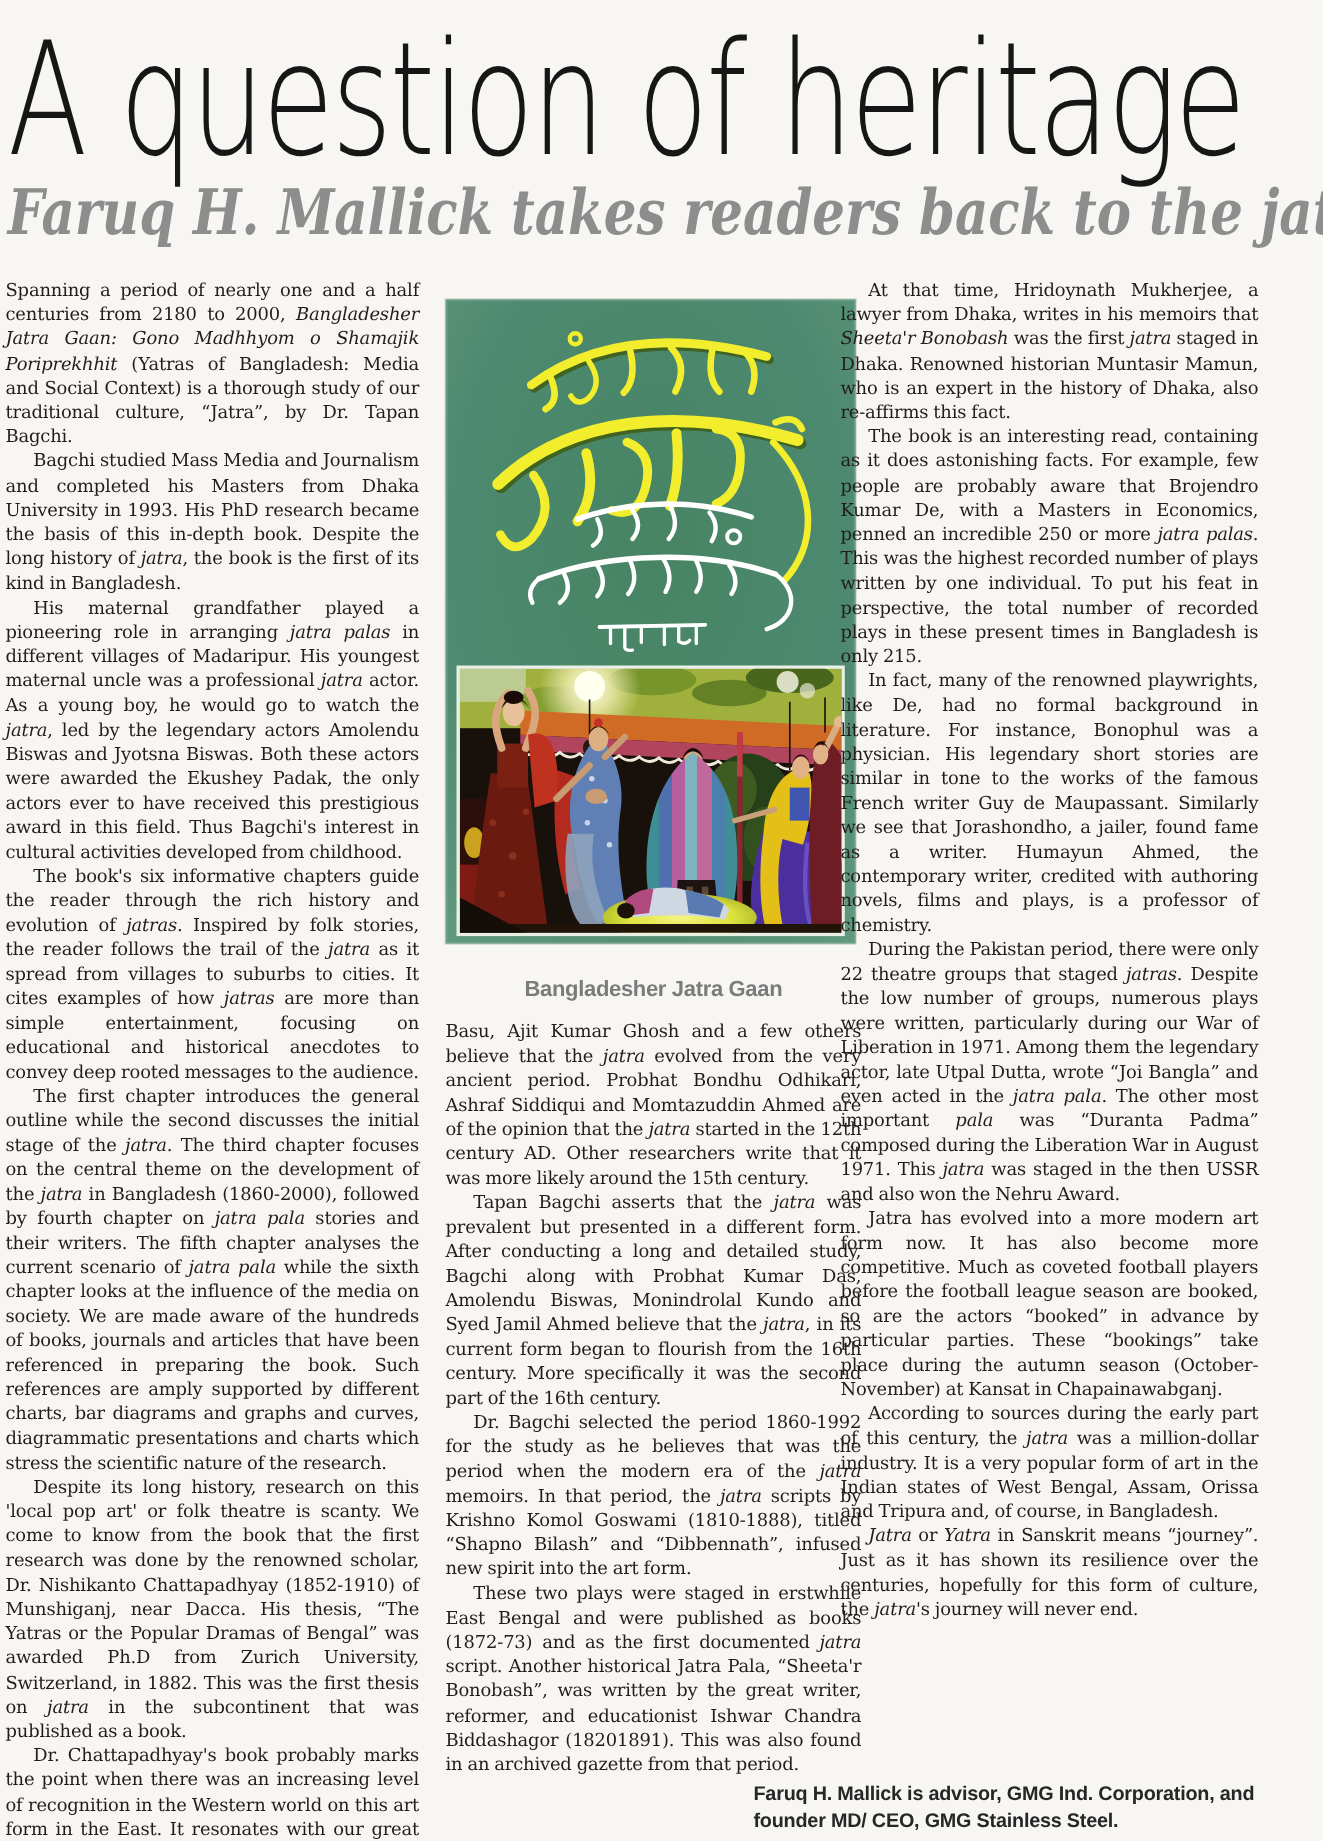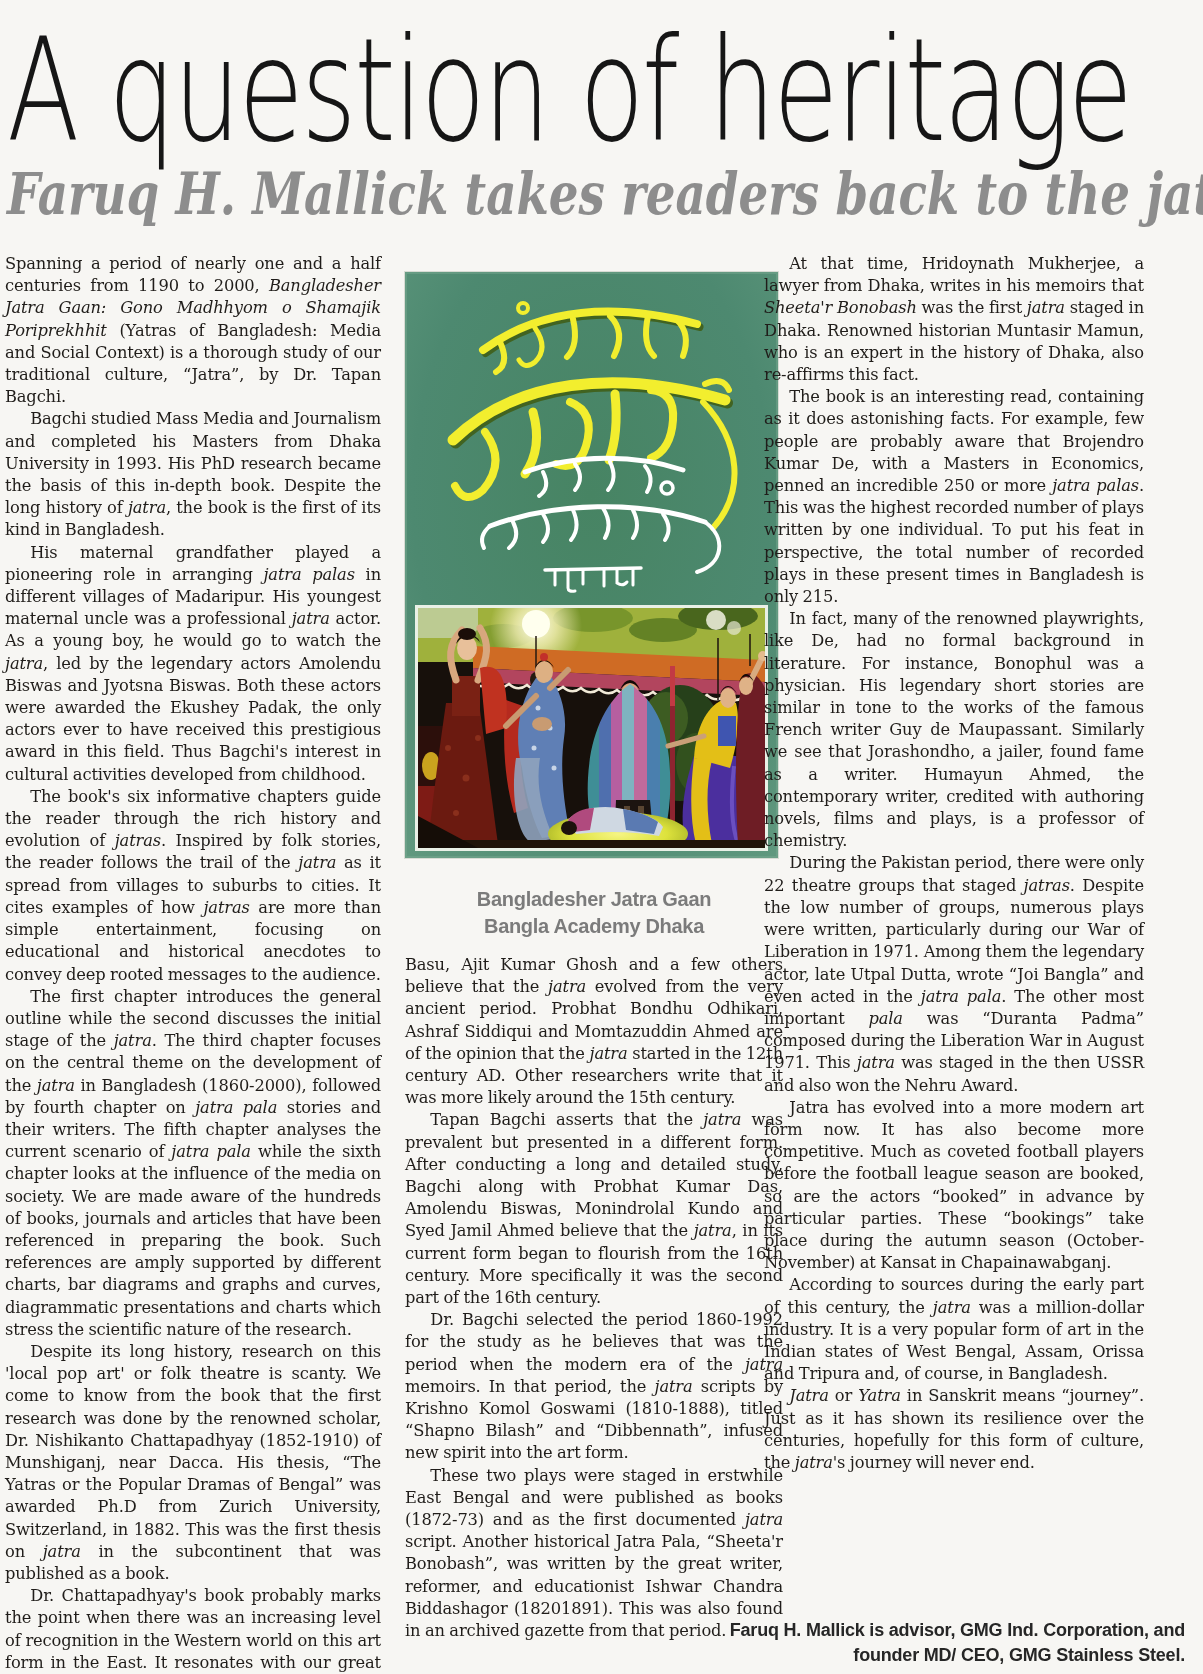--- a/index.html
+++ b/index.html
@@ -41,34 +41,34 @@
   .cover{width:373px;height:586px;box-shadow:0 0 0 1px #d8dcd4;}
   .caption{
     margin:28px 0 14px 0;
     text-align:center;
     font-family:"Liberation Sans","DejaVu Sans",sans-serif;
     font-weight:bold;font-size:20px;line-height:27px;
     color:#7b7b7b;letter-spacing:-0.3px;
   }
   .byline{
     position:absolute;right:18px;top:1618px;width:500px;
-    text-align:right;
+    text-align:left;
     font-family:"Liberation Sans","DejaVu Sans",sans-serif;
     font-weight:bold;font-size:18px;line-height:25px;
     color:#262626;letter-spacing:-0.2px;
   }
 </style>
 </head>
 <body>
 
 <div class="title"><span class="sx">A question of heritage</span></div>
 <div class="subtitle"><span class="sx2">Faruq H. Mallick takes readers back to the jatra</span></div>
 
 <div class="col c1">
-    <p class="flush"><span>Spanning a period of nearly one and a half centuries from 1190 to 2000, </span><i>Bangladesher Jatra Gaan: Gono Madhhyom o Shamajik Poriprekhhit</i><span> (Yatras of Bangladesh: Media and Social Context) is a thorough study of our traditional culture, “Jatra”, by Dr. Tapan Bagchi.</span></p>
+    <p class="flush"><span>Spanning a period of nearly one and a half centuries from 2180 to 2000, </span><i>Bangladesher Jatra Gaan: Gono Madhhyom o Shamajik Poriprekhhit</i><span> (Yatras of Bangladesh: Media and Social Context) is a thorough study of our traditional culture, “Jatra”, by Dr. Tapan Bagchi.</span></p>
     <p><span>Bagchi studied Mass Media and Journalism and completed his Masters from Dhaka University in 1993. His PhD research became the basis of this in-depth book. Despite the long history of </span><i>jatra</i><span>, the book is the first of its kind in Bangladesh.</span></p>
     <p><span>His maternal grandfather played a pioneering role in arranging </span><i>jatra palas</i><span> in different villages of Madaripur. His youngest maternal uncle was a professional </span><i>jatra</i><span> actor. As a young boy, he would go to watch the </span><i>jatra</i><span>, led by the legendary actors Amolendu Biswas and Jyotsna Biswas. Both these actors were awarded the Ekushey Padak, the only actors ever to have received this prestigious award in this field. Thus Bagchi's interest in cultural activities developed from childhood.</span></p>
     <p><span>The book's six informative chapters guide the reader through the rich history and evolution of </span><i>jatras</i><span>. Inspired by folk stories, the reader follows the trail of the </span><i>jatra</i><span> as it spread from villages to suburbs to cities. It cites examples of how </span><i>jatras</i><span> are more than simple entertainment, focusing on educational and historical anecdotes to convey deep rooted messages to the audience.</span></p>
     <p><span>The first chapter introduces the general outline while the second discusses the initial stage of the </span><i>jatra</i><span>. The third chapter focuses on the central theme on the development of the </span><i>jatra</i><span> in Bangladesh (1860-2000), followed by fourth chapter on </span><i>jatra pala</i><span> stories and their writers. The fifth chapter analyses the current scenario of </span><i>jatra pala</i><span> while the sixth chapter looks at the influence of the media on society. We are made aware of the hundreds of books, journals and articles that have been referenced in preparing the book. Such references are amply supported by different charts, bar diagrams and graphs and curves, diagrammatic presentations and charts which stress the scientific nature of the research.</span></p>
     <p><span>Despite its long history, research on this 'local pop art' or folk theatre is scanty. We come to know from the book that the first research was done by the renowned scholar, Dr. Nishikanto Chattapadhyay (1852-1910) of Munshiganj, near Dacca. His thesis, “The Yatras or the Popular Dramas of Bengal” was awarded Ph.D from Zurich University, Switzerland, in 1882. This was the first thesis on </span><i>jatra</i><span> in the subcontinent that was published as a book.</span></p>
     <p><span>Dr. Chattapadhyay's book probably marks the point when there was an increasing level of recognition in the Western world on this art form in the East. It resonates with our great poet Rabindranath Tagore's words, when he said in epigrammatic form after being awarded the Nobel Prize in 1913, “The sun (Robi) of the East has risen from the West”.</span></p>
   </div>
 
 <div class="c2wrap">
   <div class="cover">
@@ -264,21 +264,20 @@
 
           <rect x="0" y="232" width="347" height="8" fill="#201409"></rect>
           <path d="M 0,208 L 60,240 L 0,240 Z" fill="#150d07"></path>
         </g>
       </g>
     </svg>
   </div>
 
   <div class="caption">
     <div>Bangladesher Jatra Gaan</div>
-    <div>Bangla Academy Dhaka</div>
   </div>
 
   <div class="c2text">
       <p class="flush"><span>Basu, Ajit Kumar Ghosh and a few others believe that the </span><i>jatra</i><span> evolved from the very ancient period. Probhat Bondhu Odhikari, Ashraf Siddiqui and Momtazuddin Ahmed are of the opinion that the </span><i>jatra</i><span> started in the 12th century AD. Other researchers write that it was more likely around the 15th century.</span></p>
       <p><span>Tapan Bagchi asserts that the </span><i>jatra</i><span> was prevalent but presented in a different form. After conducting a long and detailed study, Bagchi along with Probhat Kumar Das, Amolendu Biswas, Monindrolal Kundo and Syed Jamil Ahmed believe that the </span><i>jatra</i><span>, in its current form began to flourish from the 16th century. More specifically it was the second part of the 16th century.</span></p>
       <p><span>Dr. Bagchi selected the period 1860-1992 for the study as he believes that was the period when the modern era of the </span><i>jatra</i><span> memoirs. In that period, the </span><i>jatra</i><span> scripts by Krishno Komol Goswami (1810-1888), titled “Shapno Bilash” and “Dibbennath”, infused new spirit into the art form.</span></p>
       <p><span>These two plays were staged in erstwhile East Bengal and were published as books (1872-73) and as the first documented </span><i>jatra</i><span> script. Another historical Jatra Pala, “Sheeta'r Bonobash”, was written by the great writer, reformer, and educationist Ishwar Chandra Biddashagor (18201891). This was also found in an archived gazette from that period.</span></p>
     </div>
 </div>
 

